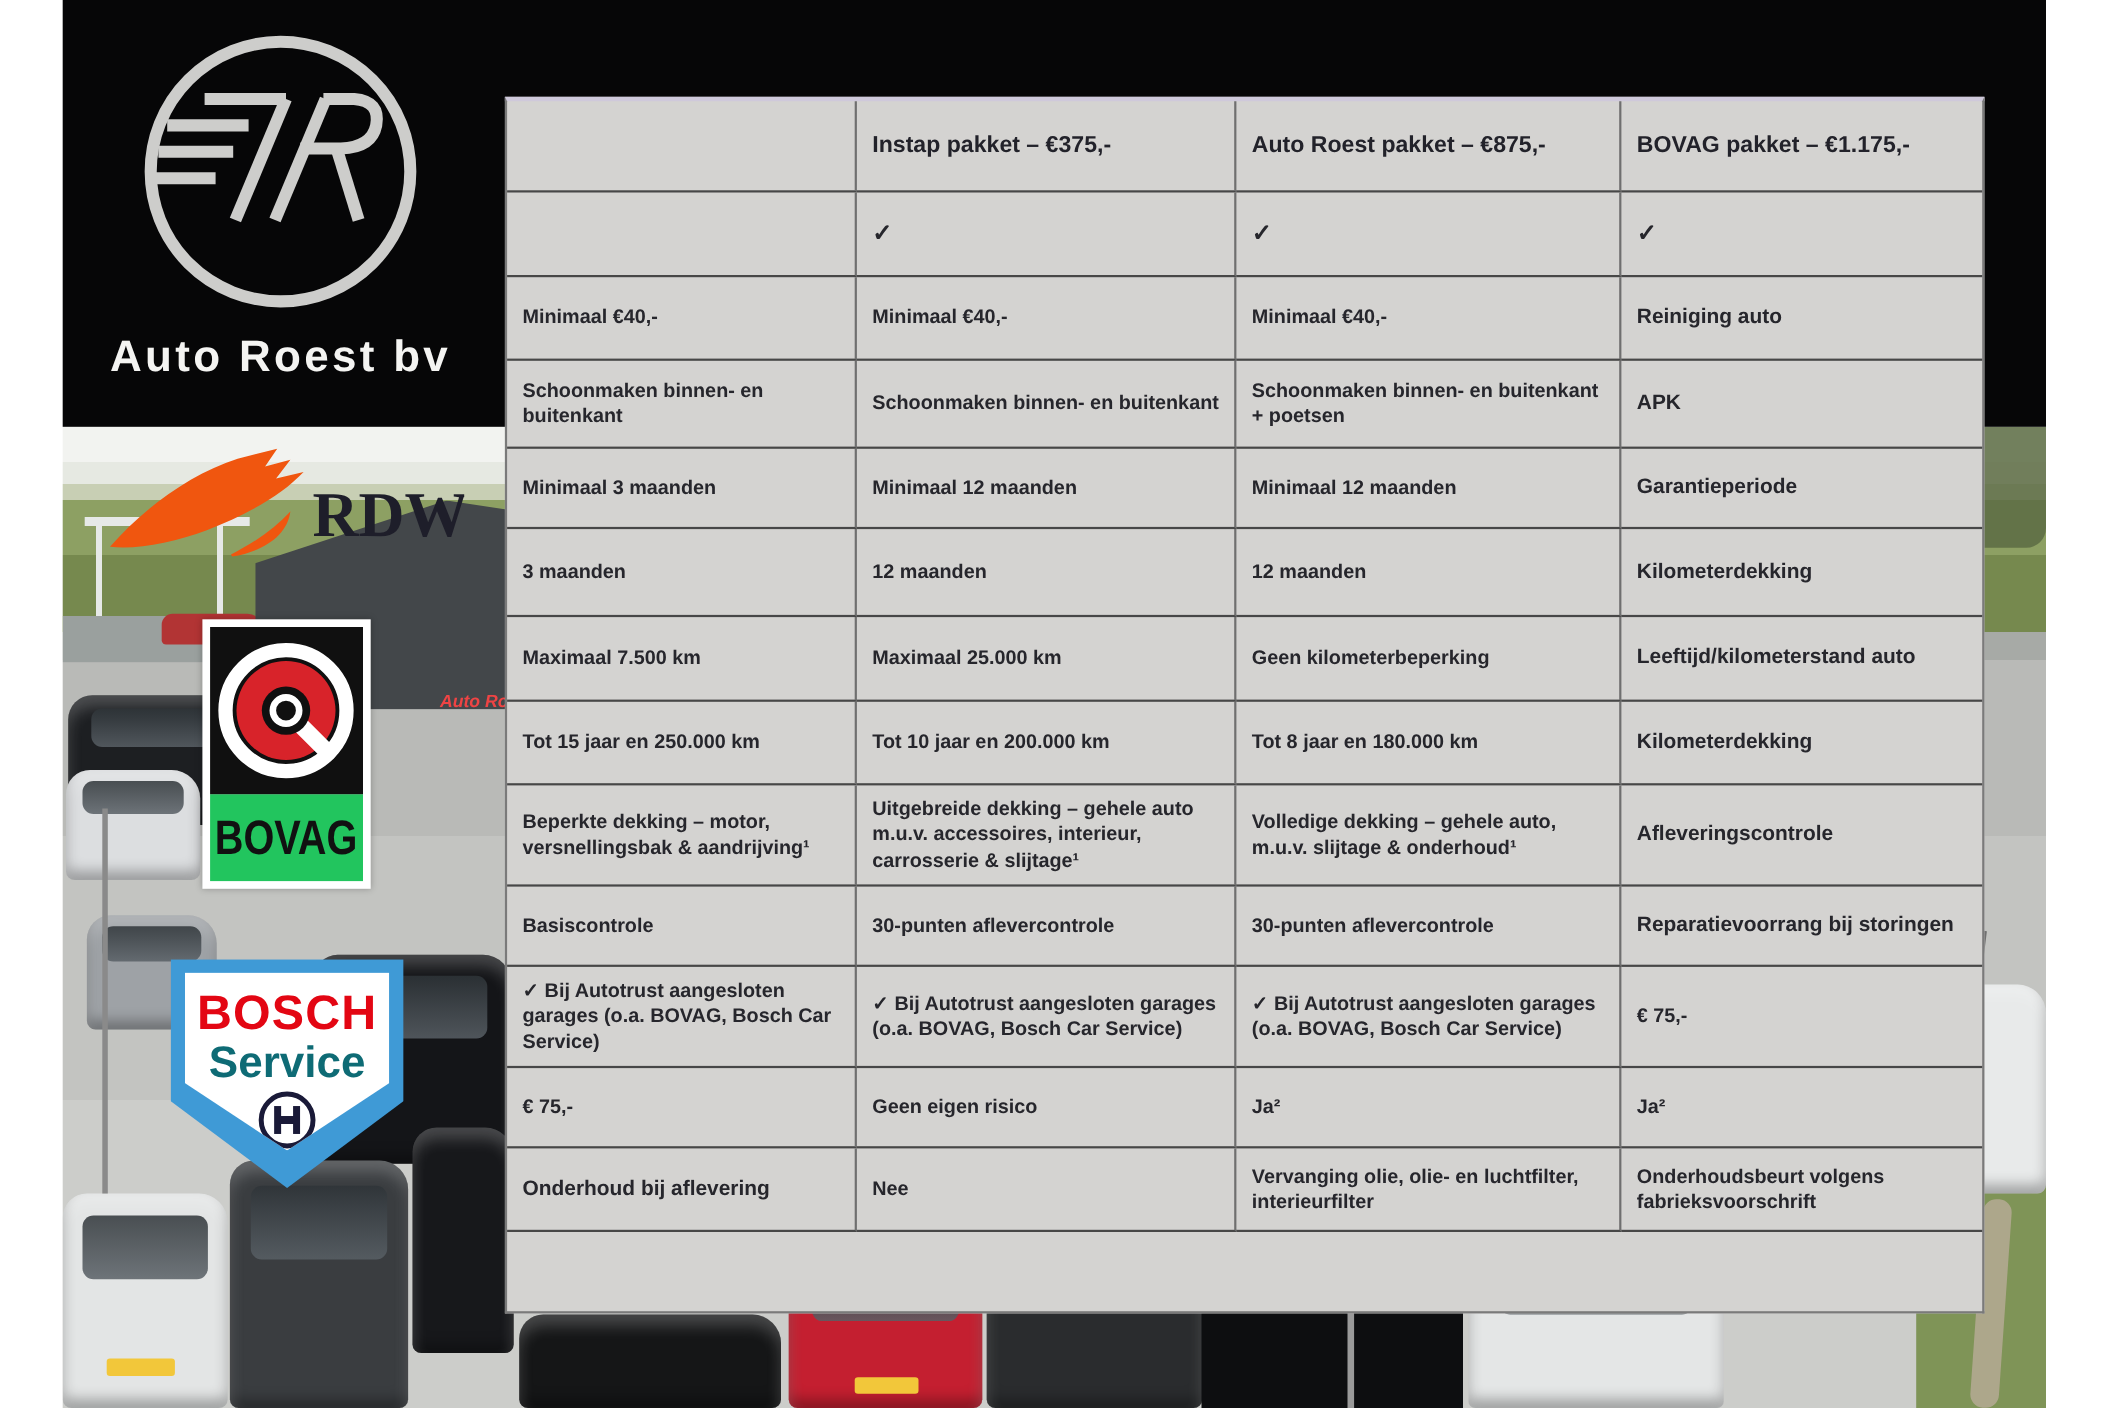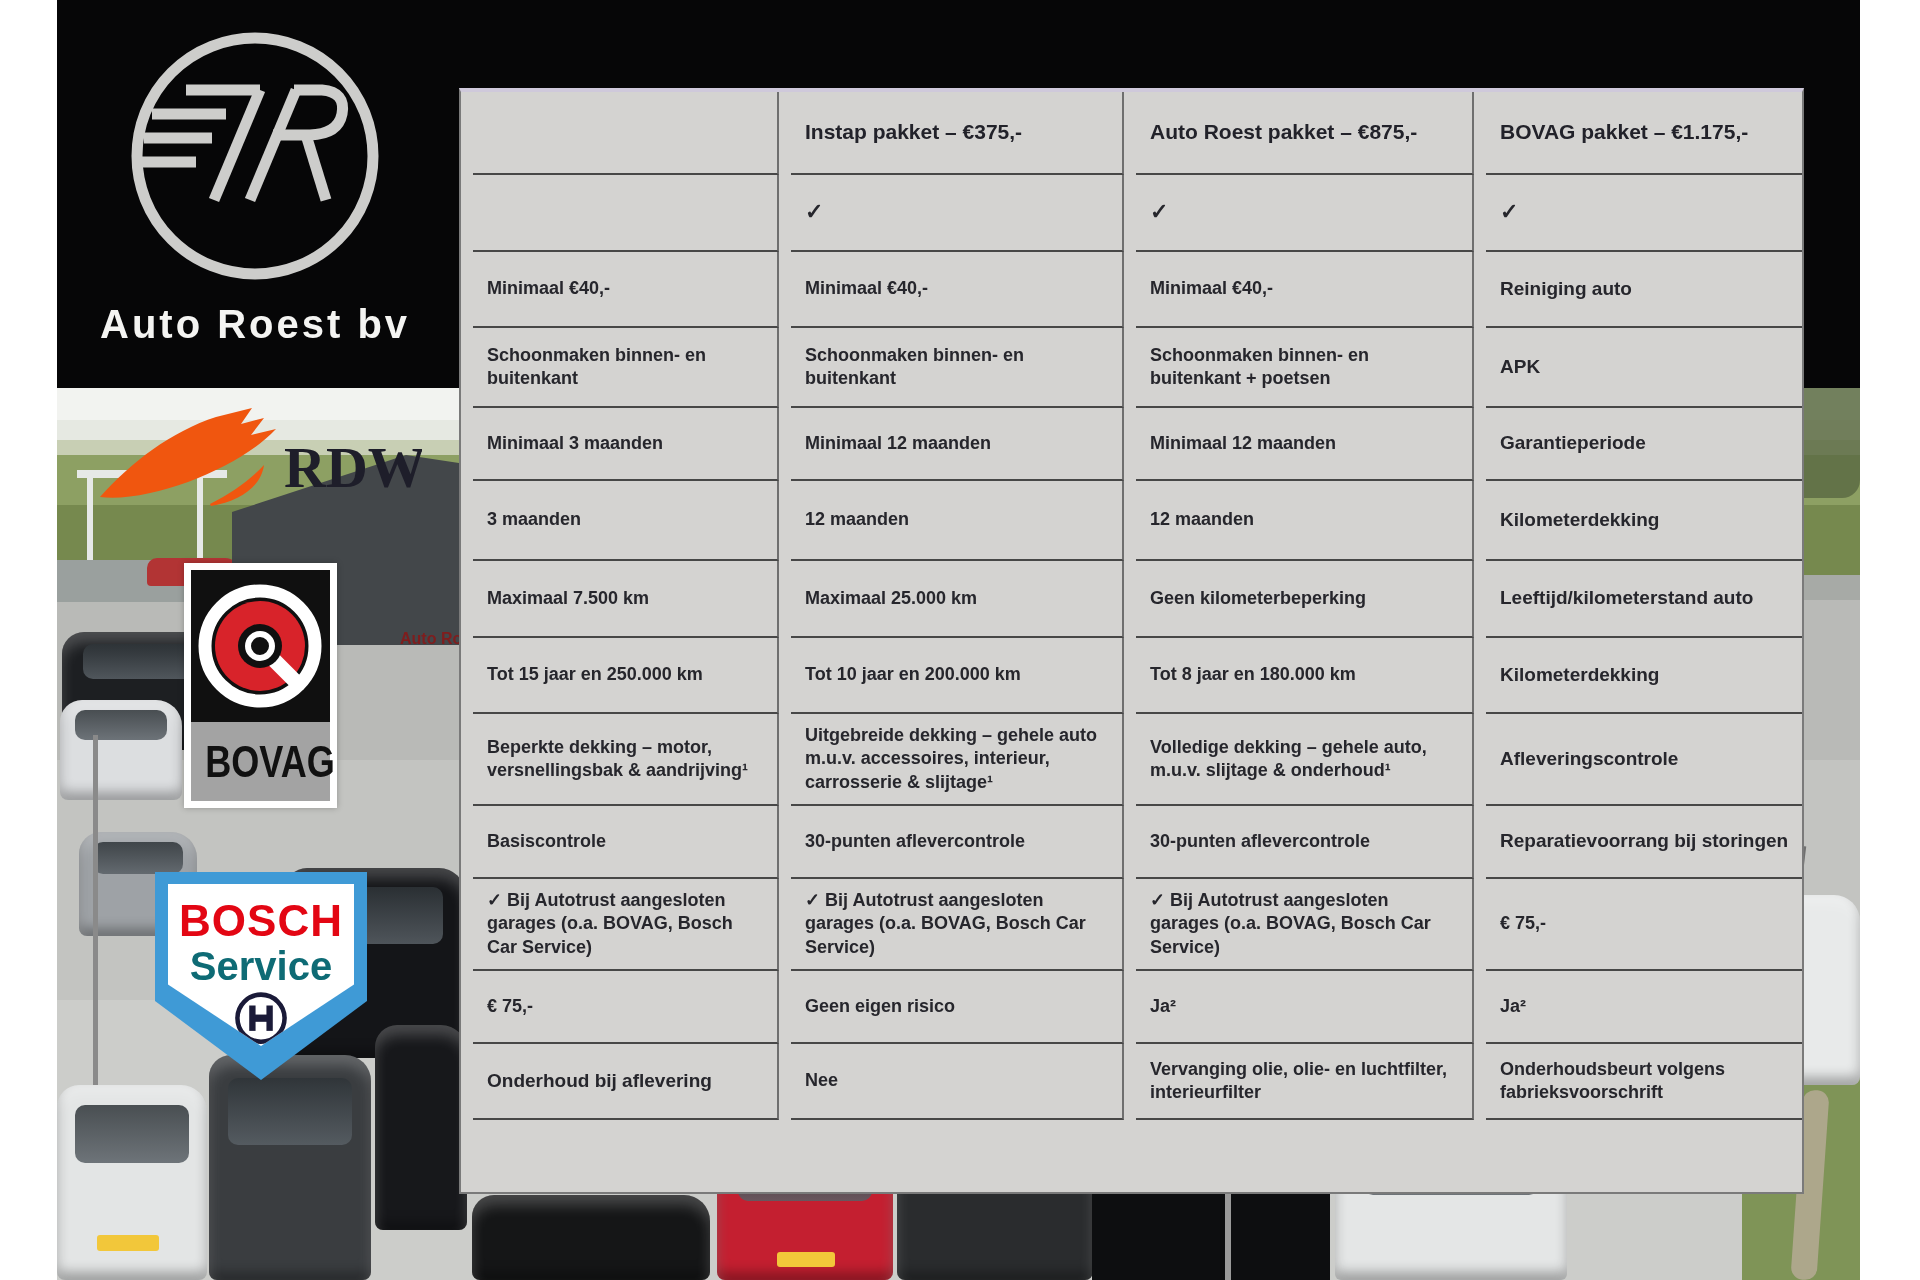--- a/index.html
+++ b/index.html
@@ -20,43 +20,43 @@
   .ar-logo{position:absolute;left:100px;top:10px;width:310px;height:370px;z-index:3;}
   .ar-name{position:absolute;left:0;right:0;top:292px;text-align:center;color:#f4f4f2;
            font-size:40px;font-weight:bold;letter-spacing:3px;white-space:nowrap;}
   
   .rdw{position:absolute;left:92px;top:405px;width:330px;height:115px;z-index:3;}
   .rdw-text{font-family:"Liberation Serif",serif;font-weight:bold;fill:#1e1e2a;}
   
   .bovag{position:absolute;left:184px;top:563px;width:153px;height:245px;background:#fff;
          z-index:3;box-sizing:border-box;padding:7px;box-shadow:0 0 6px rgba(0,0,0,.25);}
   .bovag-top{position:relative;width:100%;height:152px;background:#101010;}
-  .bovag-bottom{width:100%;height:79px;background:#a3a3a3;display:flex;align-items:center;justify-content:flex-start;}
+  .bovag-bottom{width:100%;height:79px;background:#22c55e;display:flex;align-items:center;justify-content:center;}
   .bovag-word{font-size:44px;font-weight:bold;color:#111;transform:scaleX(.82);letter-spacing:0px;}
   
   .bosch{position:absolute;left:155px;top:872px;width:212px;height:208px;z-index:3;
          clip-path:polygon(0 0,100% 0,100% 62%,50% 100%,0 62%);background:#3f9ad6;}
   .bosch-in{position:absolute;left:13px;right:13px;top:12px;bottom:34px;background:#ffffff;
             clip-path:polygon(0 0,100% 0,100% 62%,50% 100%,0 62%);text-align:center;}
   .bosch-w1{margin-top:12px;font-size:44px;font-weight:800;letter-spacing:1px;color:#e30613;}
   .bosch-w2{margin-top:-2px;font-size:40px;font-weight:bold;color:#0e6b75;}
   
   .pkg-table{position:absolute;left:459px;top:88px;width:1341px;height:1100px;z-index:4;
              background:#d4d3d1;border:2px solid #7a7a7a;border-top:4px solid #cfc9db;
              display:grid;grid-template-columns:318px 345px 350px 328px;
              grid-template-rows:83px 77px 76px 80px 73px 80px 77px 76px 92px 73px 92px 73px 76px 72px;}
   .cell{box-sizing:border-box;display:flex;align-items:center;padding:6px 10px 6px 14px;
         border-right:2px solid #6f6f6f;border-bottom:2px solid #474747;
-        font-weight:bold;color:#26262c;font-size:18px;line-height:1.28;margin-left:12px;}
+        font-weight:bold;color:#26262c;font-size:18px;line-height:1.28;}
   .cell.header{font-size:21px;color:#22222a;}
   .cell.row-label{font-size:19px;}
   .cell.check{font-size:22px;}
   .cell:nth-child(4n){border-right:none;}
   .cell:nth-child(n+53){border-bottom:none;}
-  .sign{position:absolute;color:#7f1d1d;font-size:16px;font-weight:bold;z-index:1;}
+  .sign{position:absolute;color:#ef4444;font-size:16px;font-weight:bold;z-index:1;font-style:italic;}
 </style>
 </head>
 <body>
 
 <div class="canvas">
 
   <div class="photo">
 
     <div class="shape" style="left:20px;top:470px;width:150px;height:90px;background:
          linear-gradient(90deg,transparent 0 10px,#e6e9e7 10px 16px,transparent 16px 120px,#e6e9e7 120px 126px,transparent 126px),

